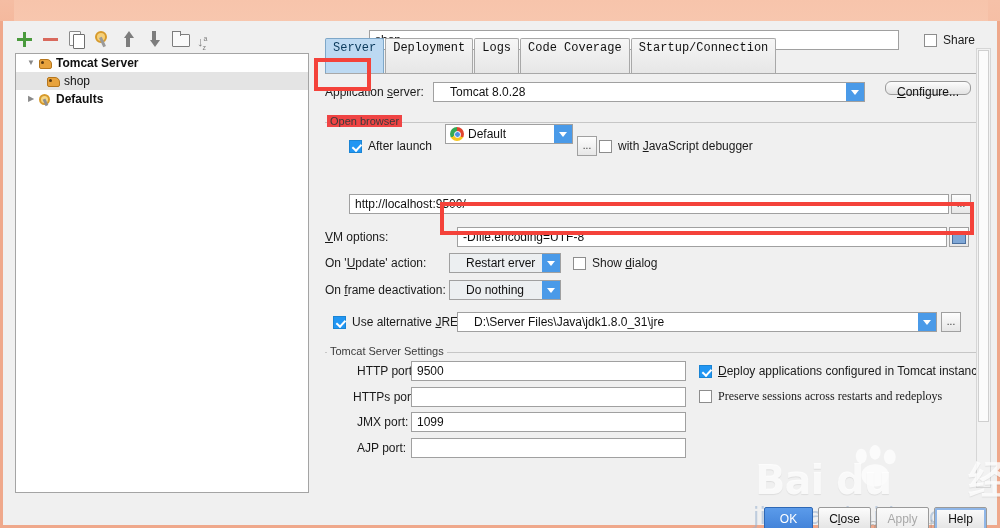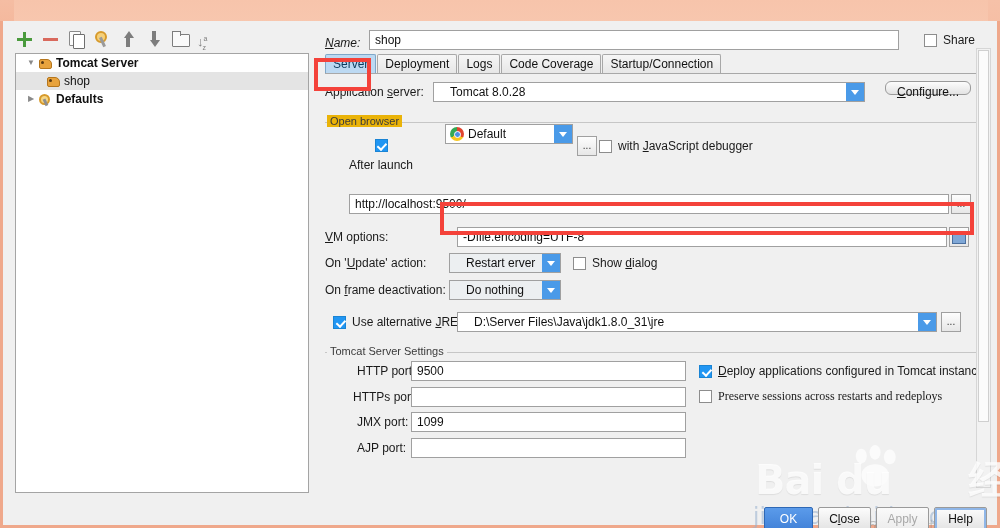--- a/index.html
+++ b/index.html
@@ -255,28 +255,29 @@
     width:3.5px; height:7px;
     border:solid #fff; border-width:0 2px 2px 0;
     transform:rotate(43deg);
   }
   .cbrow { display:flex; align-items:center; gap:6px; }
 
   
   .tabs { position:absolute; left:8px; top:26px; height:21px; display:flex; align-items:flex-end; }
   .tab {
     box-sizing:border-box;
-    height:20px; line-height:18px;
+    height:36px; line-height:18px;
     padding:0 7px;
     border:1px solid #a8a8a8; border-bottom:none;
     background: linear-gradient(180deg,#f6f6f6,#e6e6e6);
     font-size:12px; color:#111;
     margin-right:1px;
     cursor:pointer;
     border-radius:2px 2px 0 0;
+    font-family:Liberation Mono, monospace;
   }
   .tab.active { background:#bcd9f2; border-color:#7ea7c8; color:#0b3a5c; }
   .tabs-underline {
     position:absolute; left:8px; top:46px; width:660px; height:1px; background:#a8a8a8;
   }
 
   
   .grouplabel { position:absolute; font-size:11px; color:#3a3a3a; background:transparent; padding:0 3px; }
   .groupline { position:absolute; height:1px; background:#c6c6c6; }
 
@@ -407,23 +408,23 @@
         </div>
         <div class="combo row" style="left:116px; top:55px; width:432px;">
           <span class="cv">Tomcat 8.0.28</span>
           <span class="arrow"></span>
         </div>
         <div class="btn row" style="left:568px; top:54px; width:86px; height:14px; line-height:20px;border-radius:6px;">
           <span><span class="u">C</span>onfigure...</span>
         </div>
 
         <div class="groupline" style="left:8px; top:95px; width:660px;"></div>
-        <div class="grouplabel" style="left:10px; top:88px; background:#eab308;text-align:center;">Open browser</div>
-
-        <div class="row cbrow" style="left:32px; top:112px;flex-direction:column;">
+        <div class="grouplabel" style="left:10px; top:88px; background:#ef4444;text-align:center;">Open browser</div>
+
+        <div class="row cbrow" style="left:32px; top:112px;">
           <span class="cb checked"></span>
           <span class="lbl">After launch</span>
         </div>
         <div class="combo row" style="left:128px; top:97px; width:128px;">
           <span class="chrome" style="margin-left:4px"></span>
           <span class="cv" style="padding-left:4px">Default</span>
           <span class="arrow"></span>
         </div>
         <div class="smallbtn row" style="left:260px; top:109px;">...</div>
         <div class="row cbrow" style="left:282px; top:112px;">

